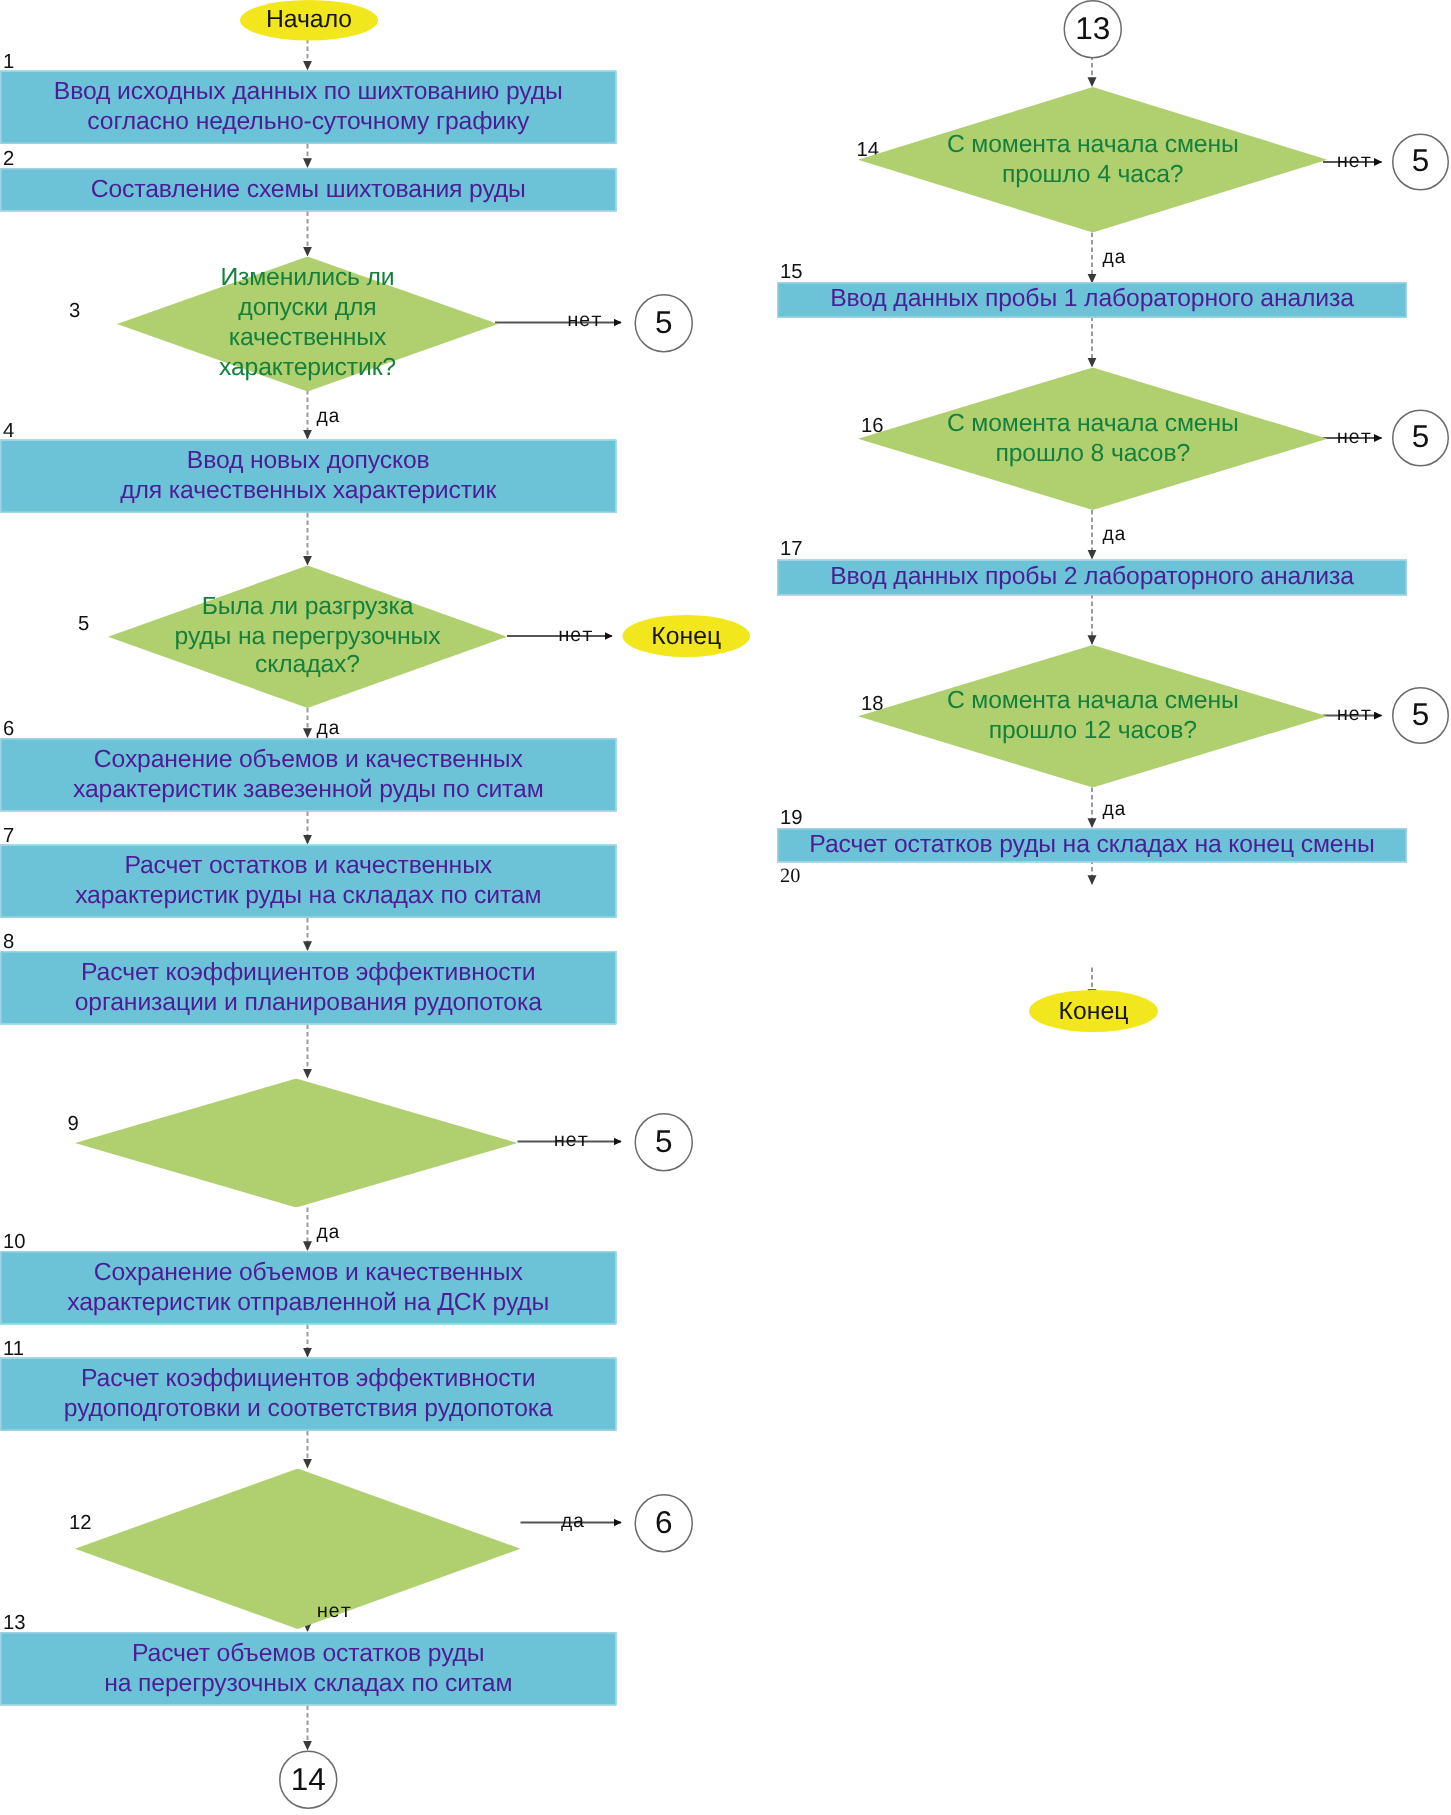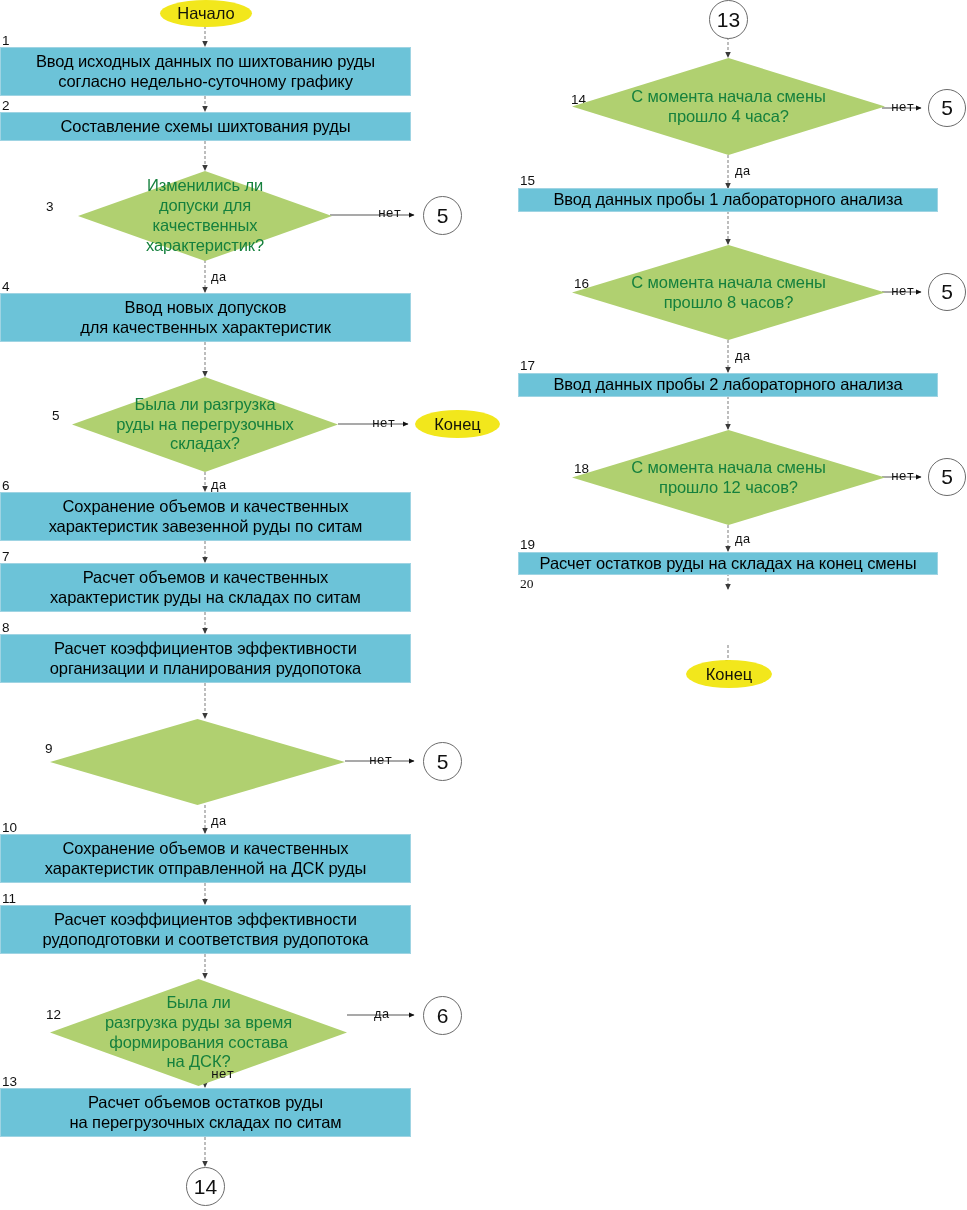--- a/index.html
+++ b/index.html
@@ -22,21 +22,21 @@
     position: absolute; left: 0; top: 0;
     width: 967px; height: 1210px;
     pointer-events: none;
   }
   .node { position: absolute; }
 
   
   .proc {
     background: #6CC3D8;
     border: 1px solid #9fd4e3;
-    color: #000000;
+    color: #4c1d95;
     display: flex;
     align-items: center;
     justify-content: center;
     text-align: center;
     line-height: 1.18;
     font-size: 16.5px;
     white-space: pre-line;
     letter-spacing: -0.1px;
   }
 
@@ -214,21 +214,21 @@
   <div class="elabel" style="left:211px; top:479px;">да</div>
 
   <div class="stepnum" style="left:2px; top:479px;">6</div>
   <div class="node proc" style="left:0px; top:492px; width:411px; height:49px;">
     <span>Сохранение объемов и качественных
 характеристик завезенной руды по ситам</span>
   </div>
 
   <div class="stepnum" style="left:2px; top:550px;">7</div>
   <div class="node proc" style="left:0px; top:563px; width:411px; height:49px;">
-    <span>Расчет объемов и качественных
+    <span>Расчет остатков и качественных
 характеристик руды на складах по ситам</span>
   </div>
 
   <div class="stepnum" style="left:2px; top:621px;">8</div>
   <div class="node proc" style="left:0px; top:634px; width:411px; height:49px;">
     <span>Расчет коэффициентов эффективности
 организации и планирования рудопотока</span>
   </div>
 
   <div class="stepnum" style="left:45px; top:742px;">9</div>
@@ -249,24 +249,20 @@
 
   <div class="stepnum" style="left:2px; top:892px;">11</div>
   <div class="node proc" style="left:0px; top:905px; width:411px; height:49px;">
     <span>Расчет коэффициентов эффективности
 рудоподготовки и соответствия рудопотока</span>
   </div>
 
   <div class="stepnum" style="left:46px; top:1008px;">12</div>
   <div class="node decision" style="left:50px; top:979px; width:297px; height:107px;">
     <div class="dshape"></div>
-    <div class="dtext">Была ли
-разгрузка руды за время
-формирования состава
-на ДСК?</div>
   </div>
   <div class="elabel" style="left:374px; top:1008px;">да</div>
   <div class="node connector" style="left:423px; top:996px; width:39px; height:39px;">
     <span>6</span>
   </div>
   <div class="elabel" style="left:211px; top:1068px;">нет</div>
 
   <div class="stepnum" style="left:2px; top:1075px;">13</div>
   <div class="node proc" style="left:0px; top:1088px; width:411px; height:49px;">
     <span>Расчет объемов остатков руды

